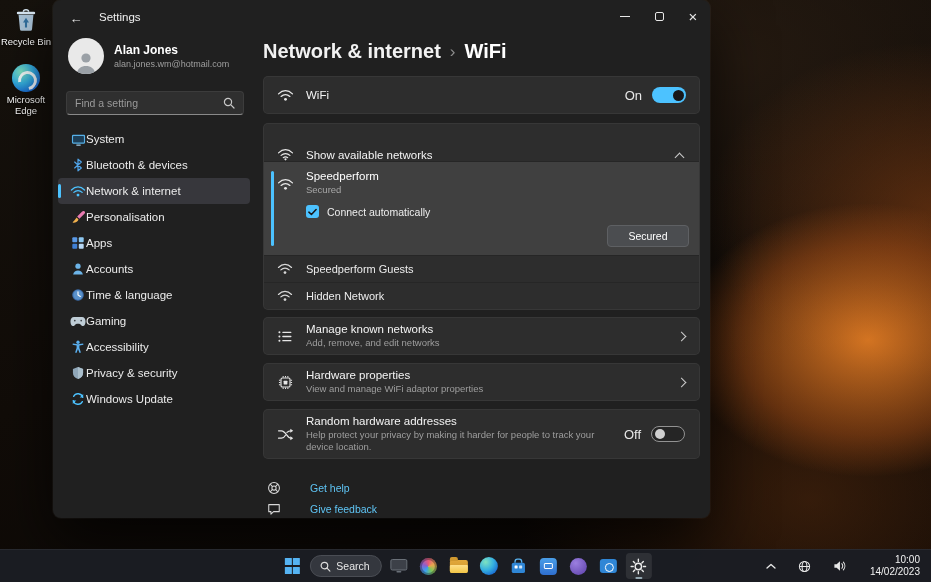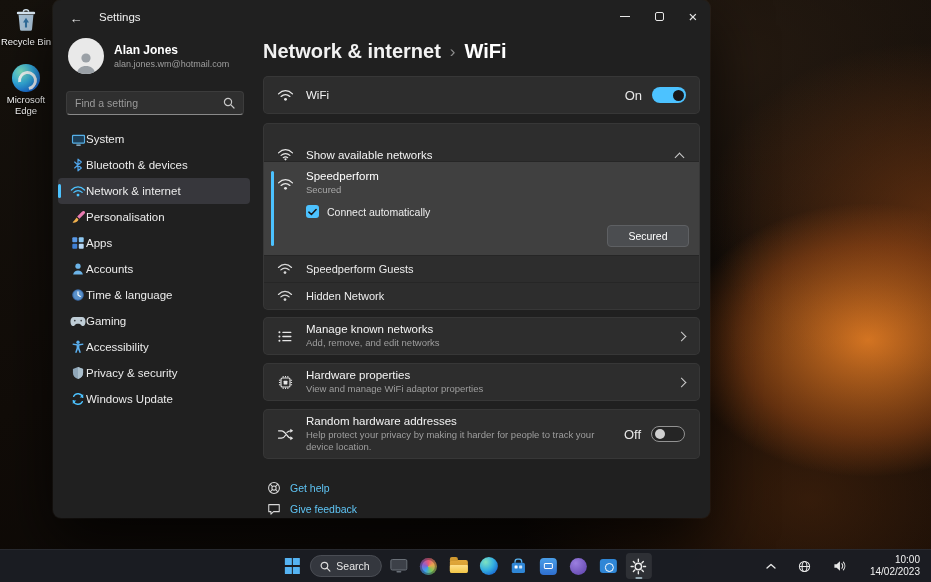--- a/index.html
+++ b/index.html
@@ -83,21 +83,21 @@
   .connect-row { display:flex; justify-content:flex-end; margin-top:7px; }
   .connect-btn { width:82px; height:22px; background:#4b4d50; border:1px solid #5e6063; border-radius:4px; color:#fff; font-size:10.5px; font-family:inherit; cursor:pointer; }
   .net-row { height:27px; display:flex; align-items:center; border-top:1px solid #262626; font-size:11px; color:#ededed; cursor:default; }
   .setting-card { display:flex; align-items:center; height:38px; padding-right:14px; cursor:default; }
   .setting-card.tall { height:50px; }
   .tcol { display:flex; flex-direction:column; justify-content:center; gap:2px; flex:1; }
   .t-title { font-size:11.5px; color:#f4f4f4; }
   .t-sub { font-size:9.5px; color:#9e9e9e; line-height:1.3; max-width:340px; }
   .links { margin-top:18px; padding-left:4px; }
   .link-row { height:21px; display:flex; align-items:center; gap:9px; cursor:pointer; }
-  .link-row .lk { font-size:10.5px; color:var(--link); }
+  .link-row .lk { font-size:10.5px; color:var(--link);margin-left:20px; }
   
   #taskbar { position:absolute; left:0; right:0; bottom:0; height:33px; background:rgba(27,29,35,.97); border-top:1px solid rgba(255,255,255,.06); }
   .tb-center { position:absolute; left:50%; top:50%; transform:translate(-50%,-50%); display:flex; align-items:center; gap:4px; }
   .tb-btn { position:relative; width:26px; height:26px; border-radius:4px; display:flex; align-items:center; justify-content:center; cursor:pointer; }
   .tb-btn.active { background:rgba(255,255,255,.09); }
   .tb-btn.active::after { content:""; position:absolute; bottom:0px; left:50%; transform:translateX(-50%); width:7px; height:2.5px; border-radius:2px; background:#93a6b0; }
   .start-grid { display:grid; grid-template-columns:7px 7px; grid-template-rows:7px 7px; gap:1.6px; }
   .start-grid span { background:#55b3f3; border-radius:.5px; }
   .search-pill { height:22px; border-radius:11px; background:#34373e; border:1px solid #4a4d54; display:flex; align-items:center; gap:6px; padding:0 11px 0 9px; font-size:10.5px; color:#e8e8e8; cursor:pointer; }
   .ic-photos { width:17px; height:17px; border-radius:50%; background:conic-gradient(#e85a7a,#e8a84d,#7cc75a,#3aa0f0,#8a5fd0,#e85a7a); box-shadow:inset 0 0 0 2px rgba(20,22,30,.35); }

